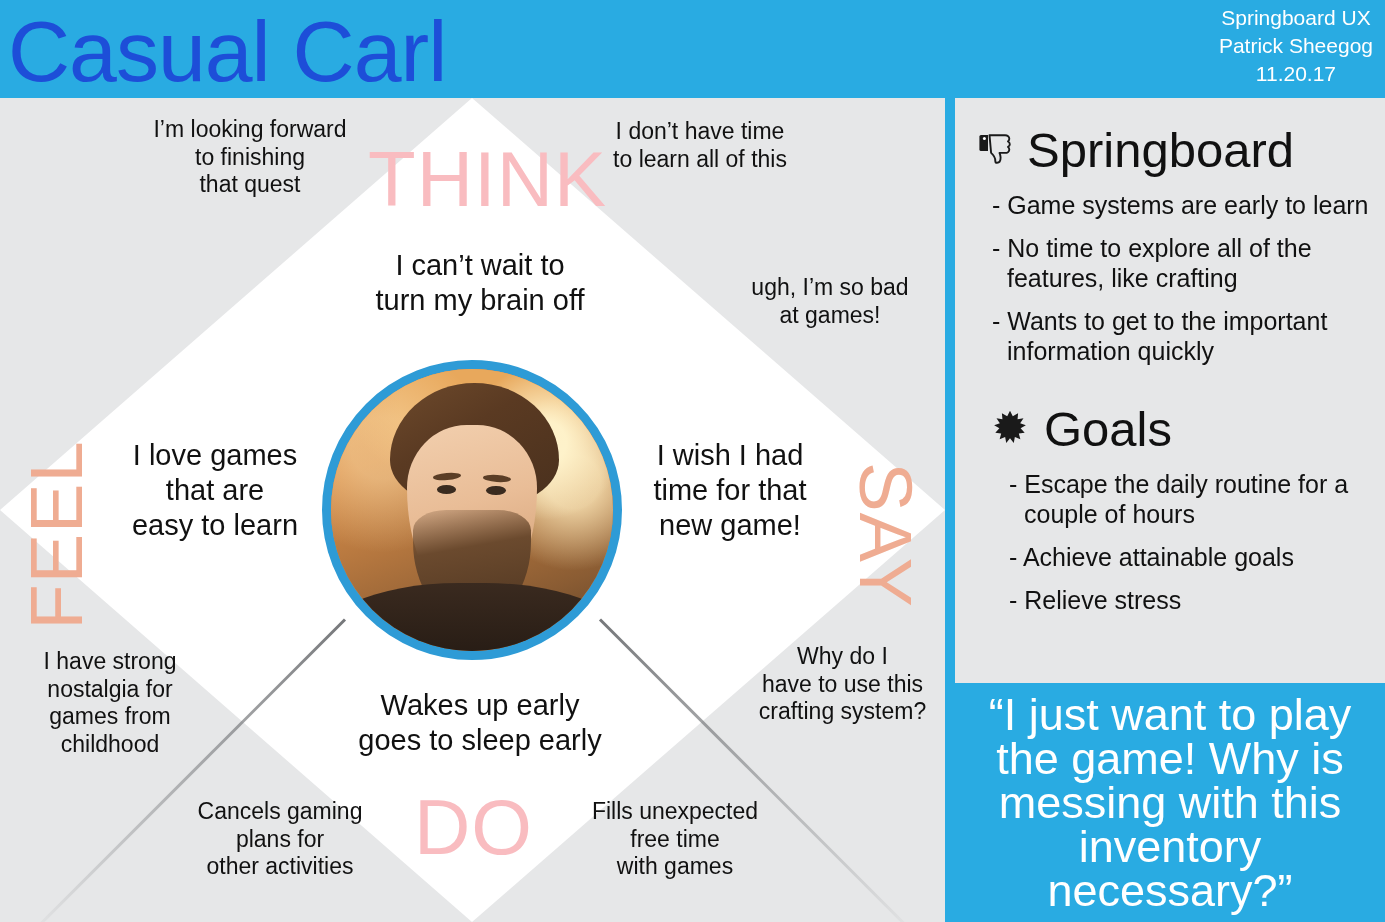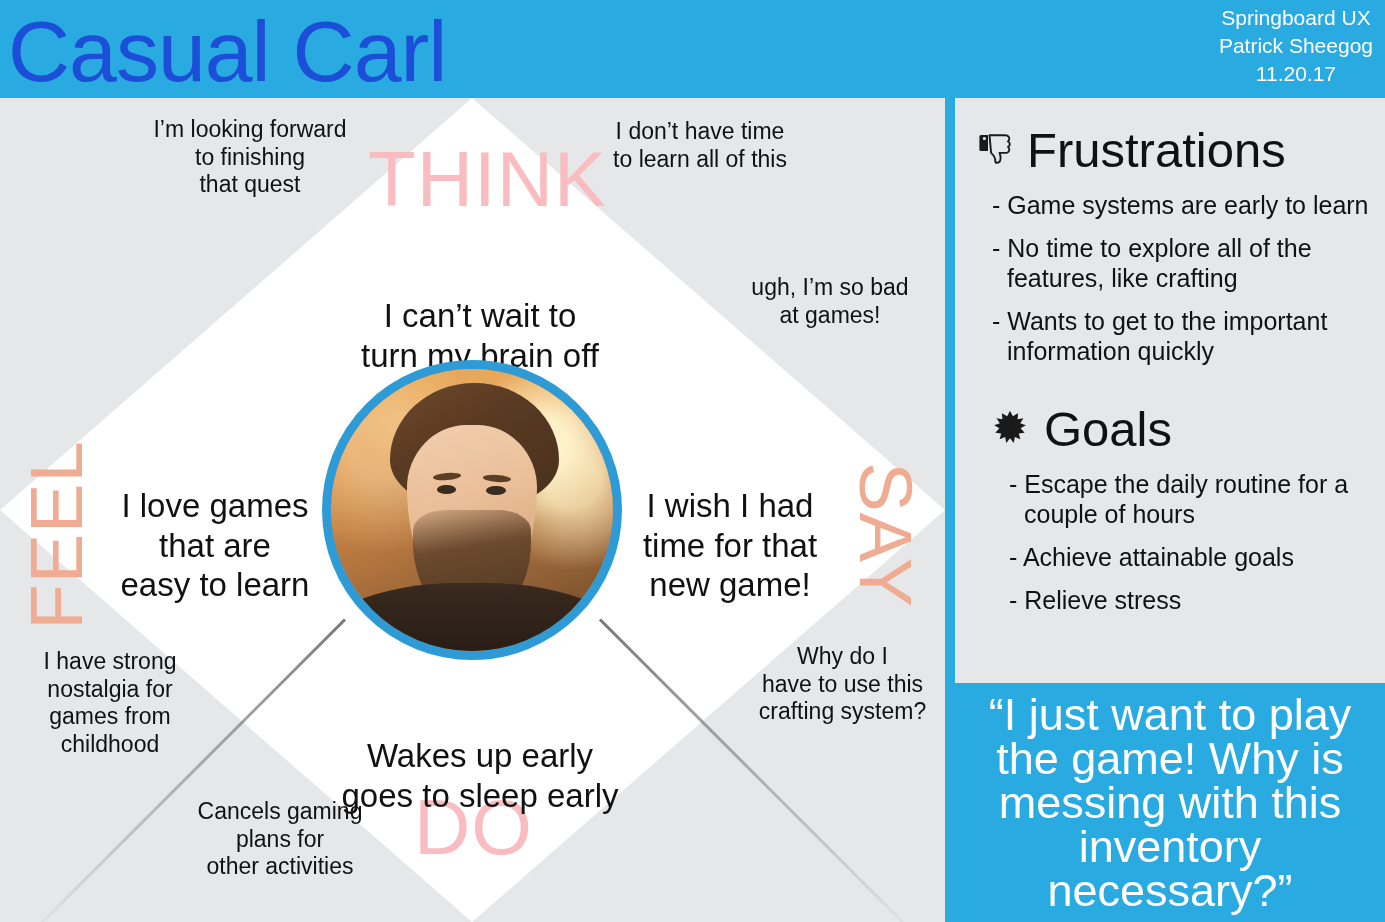--- a/index.html
+++ b/index.html
@@ -112,21 +112,21 @@
   }
 
   
   .q {
     position: absolute;
     color: #111111;
     z-index: 4;
     line-height: 1.2;
   }
   .q-sm { font-size: 23px; }
-  .q-lg { font-size: 33px; margin-top: 48px; }
+  .q-lg { font-size: 29px; }
   .ta-c { text-align: center; }
 
   
   .portrait {
     position: absolute;
     left: 322px; top: 262px;
     width: 300px; height: 300px;
     border-radius: 50%;
     border: 9px solid #2E9BD6;
     box-sizing: border-box;
@@ -278,20 +278,21 @@
 
     <div class="q q-lg ta-c" style="left:100px; top:340px; width:230px;">I love games<br>that are<br>easy to learn</div>
     <div class="q q-sm ta-c" style="left:10px; top:550px; width:200px;">I have strong<br>nostalgia for<br>games from<br>childhood</div>
 
     <div class="q q-sm ta-c" style="left:730px; top:176px; width:200px;">ugh, I’m so bad<br>at games!</div>
     <div class="q q-lg ta-c" style="left:620px; top:340px; width:220px;">I wish I had<br>time for that<br>new game!</div>
     <div class="q q-sm ta-c" style="left:745px; top:545px; width:195px;">Why do I<br>have to use this<br>crafting system?</div>
 
     <div class="q q-lg ta-c" style="left:280px; top:590px; width:400px;">Wakes up early<br>goes to sleep early</div>
     <div class="q q-sm ta-c" style="left:180px; top:700px; width:200px;">Cancels gaming<br>plans for<br>other activities</div>
+    <div class="q q-sm ta-c" style="left:575px; top:700px; width:200px;">Fills unexpected<br>free time<br>with games</div>
 
     <div class="portrait">
       <div class="photo">
         <div class="hair"></div>
         <div class="face"></div>
         <div class="beard"></div>
         <div class="brow brow-l"></div>
         <div class="brow brow-r"></div>
         <div class="eye eye-l"></div>
         <div class="eye eye-r"></div>
@@ -314,21 +315,21 @@
 
     <div style="padding-top:24px;">
       <div class="section-head">
         <span class="sec-icon">
           <svg viewBox="0 0 40 40" width="40" height="40" aria-hidden="true">
             <path d="M6 5 h7 v16 h-7 a1.6 1.6 0 0 1 -1.6 -1.6 v-12.8 A1.6 1.6 0 0 1 6 5 z" fill="#1a1a1a"></path>
             <circle cx="9.4" cy="8.6" r="1.5" fill="#ffffff"></circle>
             <path d="M14.5 5.2 h15.6 c2.4 0 4.2 1.6 4.2 3.6 0 1.1 -0.5 2 -1.3 2.7 1.1 0.5 1.8 1.5 1.8 2.7 0 1.2 -0.7 2.2 -1.8 2.7 0.8 0.6 1.3 1.5 1.3 2.5 0 2 -1.8 3.5 -4.2 3.5 h-5.6 c0.7 1.6 1.1 3.2 1.1 4.6 0 3.3 -1.6 5.3 -3.5 5.3 -1.1 0 -1.8 -0.7 -1.8 -1.9 0 -2.7 -1.4 -5.6 -4.2 -8 z" fill="none" stroke="#1a1a1a" stroke-width="1.9" stroke-linejoin="round"></path>
           </svg>
         </span>
-        <span class="section-title">Frustrations</span>
+        <span class="section-title">Springboard</span>
       </div>
       <ul class="bullets">
         <li>- Game systems are early to learn</li>
         <li>- No time to explore all of the features, like crafting</li>
         <li>- Wants to get to the important information quickly</li>
       </ul>
     </div>
 
     <div style="padding-top:22px;margin-left:17px;">
       <div class="section-head">

